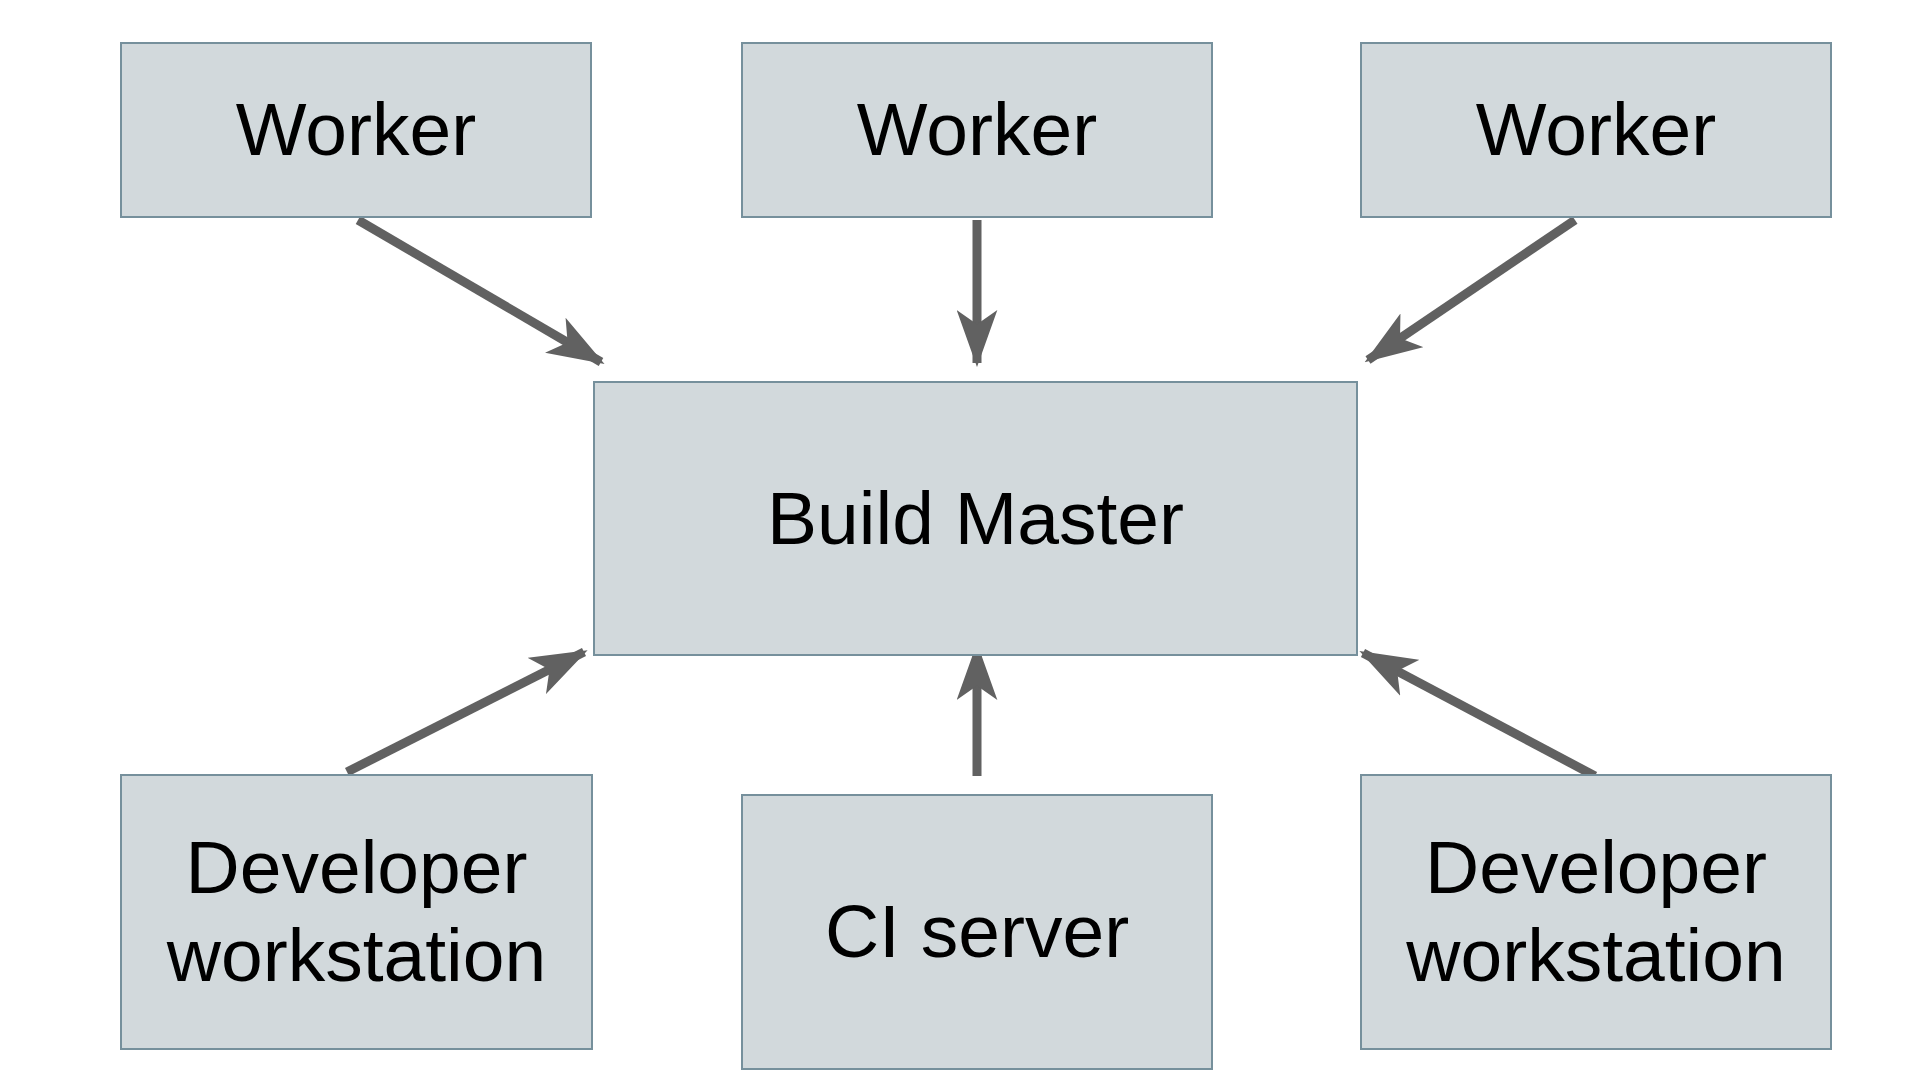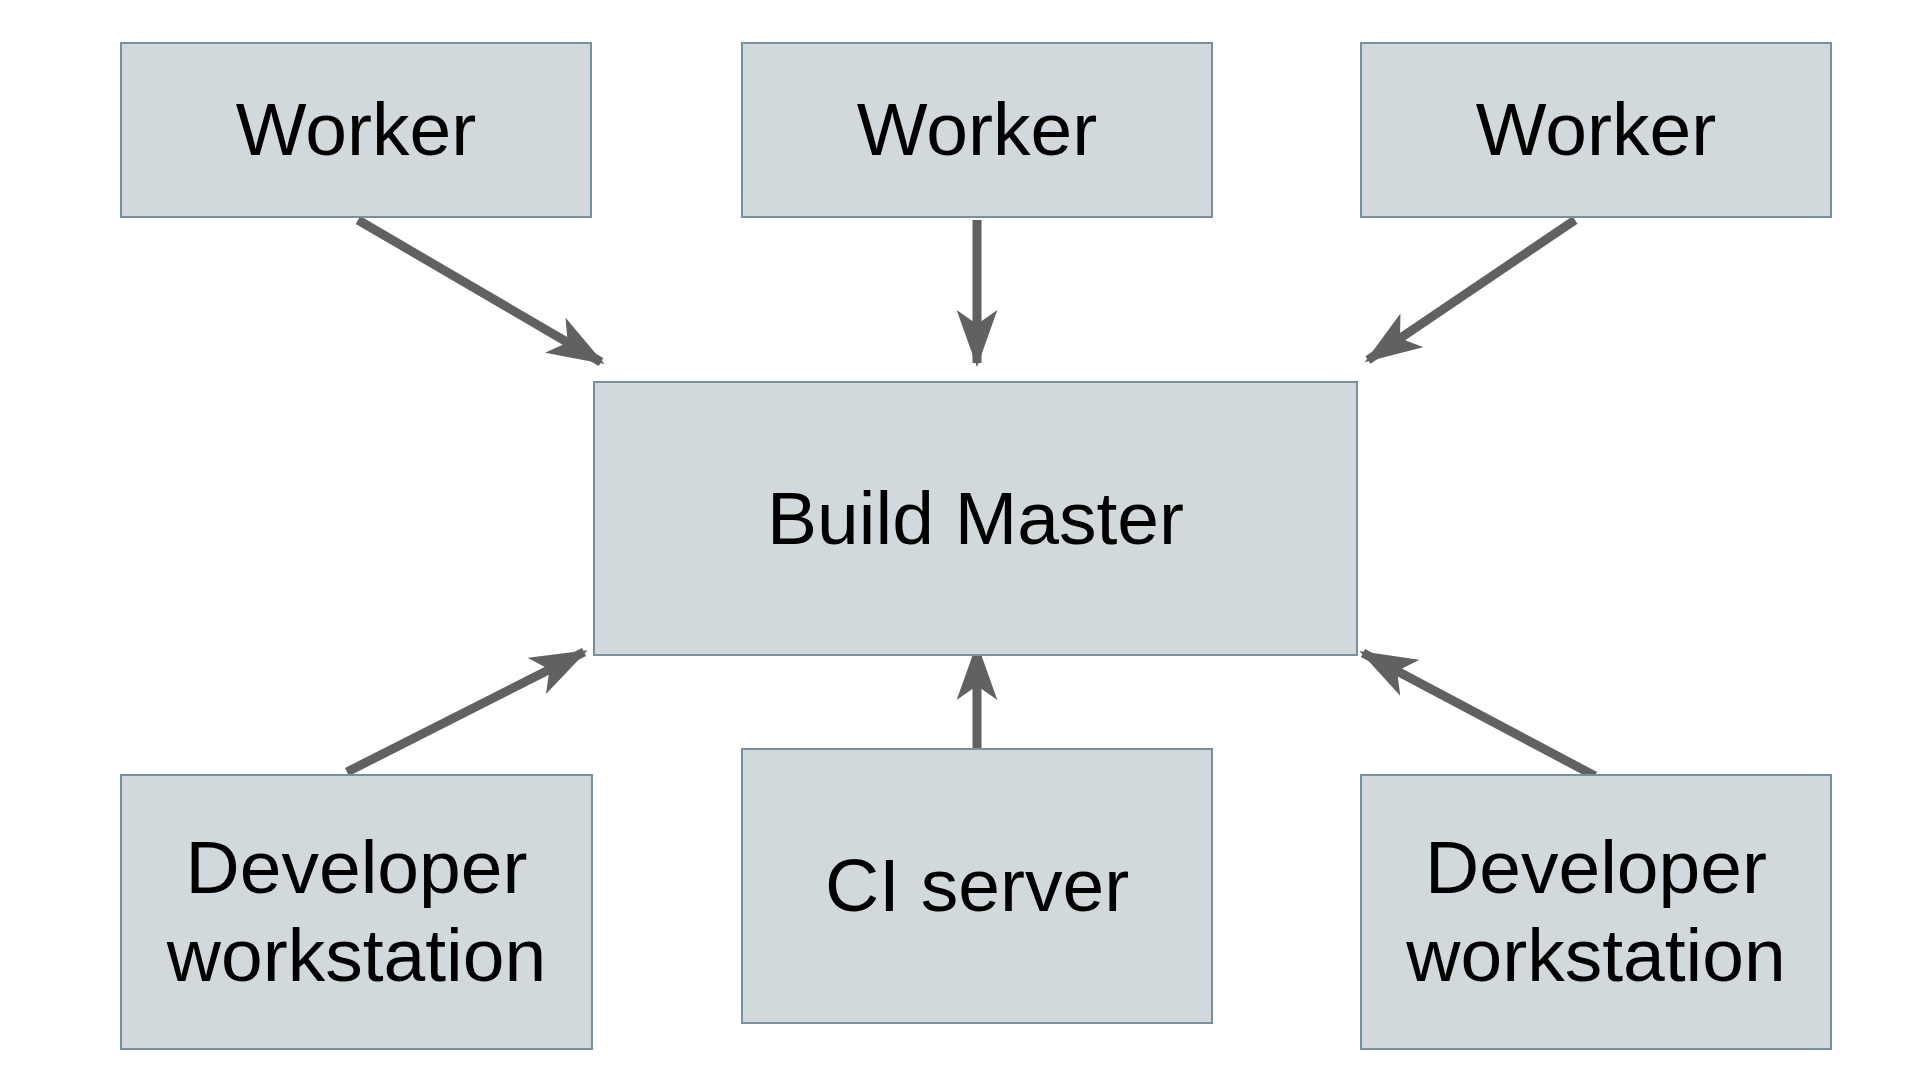--- a/index.html
+++ b/index.html
@@ -47,21 +47,21 @@
     text-align: center;
     font-size: 75px;
     line-height: 1.17;
     padding: 0 12px;
   }
   .node-worker1            { left: 120px;  top: 42px;  width: 472px; height: 176px; }
   .node-worker2            { left: 741px;  top: 42px;  width: 472px; height: 176px; }
   .node-worker3            { left: 1360px; top: 42px;  width: 472px; height: 176px; }
   .node-build-master       { left: 593px;  top: 369px; width: 765px; height: 275px; margin-top: 12px; }
   .node-dev-left           { left: 120px;  top: 774px; width: 473px; height: 276px; }
-  .node-ci-server          { left: 741px;  top: 748px; width: 472px; height: 276px; }
+  .node-ci-server          { left: 741px;  top: 794px; width: 472px; height: 276px; }
   .node-dev-right          { left: 1360px; top: 774px; width: 472px; height: 276px; }
 </style>
 </head>
 <body>
 
 <div class="canvas">
 
   <svg class="edges-svg" viewBox="0 0 1910 1090" xmlns="http://www.w3.org/2000/svg">
     <defs>
       <marker id="stealth-arrowhead" viewBox="0 0 14 10" refX="13" refY="5" markerUnits="userSpaceOnUse" markerWidth="57" markerHeight="41" orient="auto">

